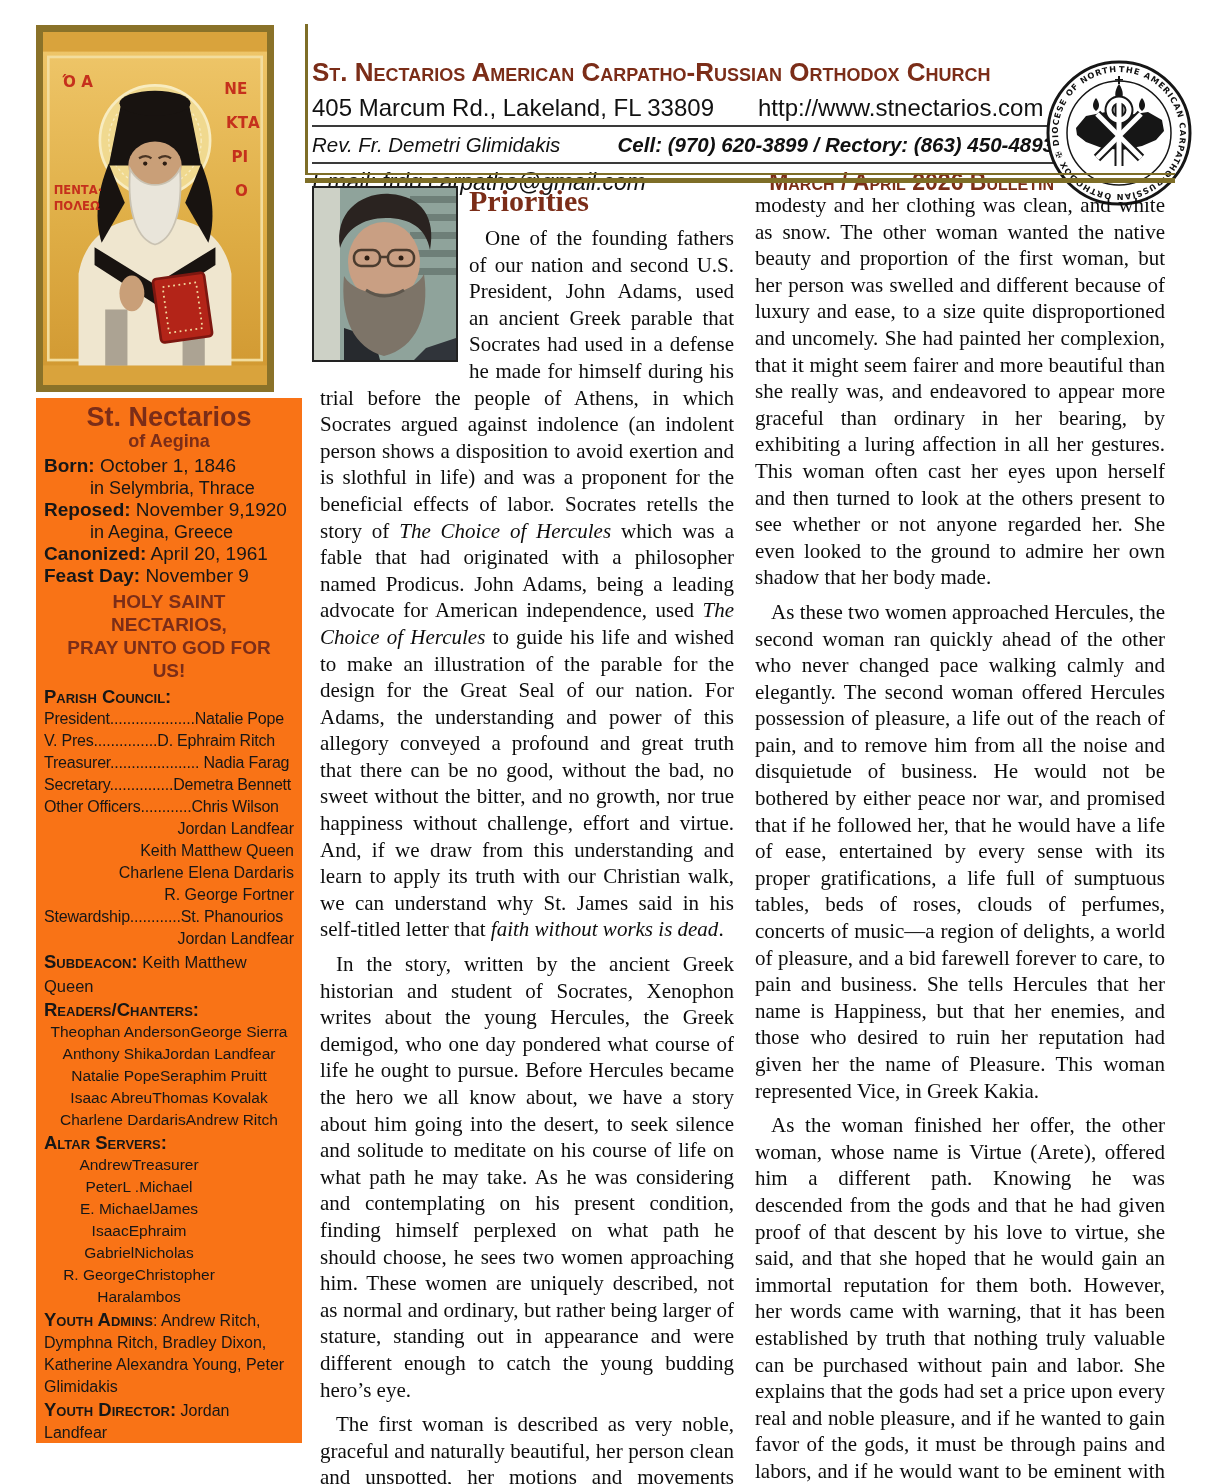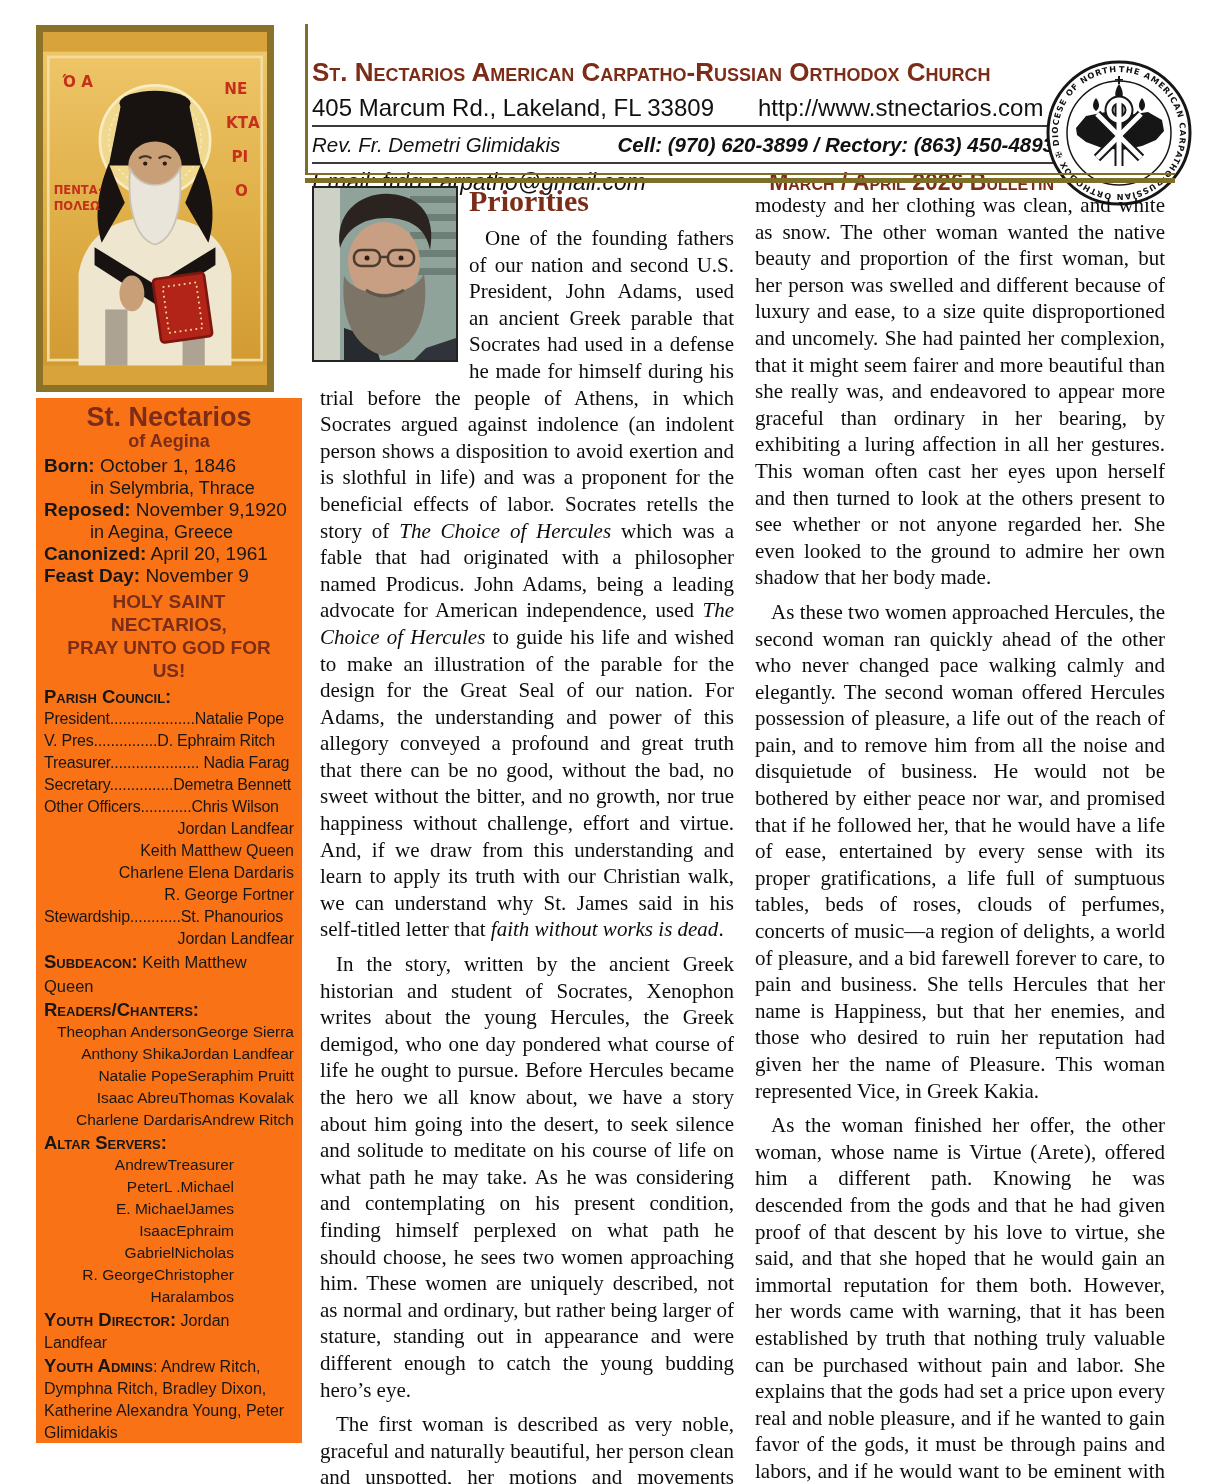--- a/index.html
+++ b/index.html
@@ -36,21 +36,21 @@
   .saint-name{color:#7b2d18;font-weight:bold;font-size:27px;line-height:29px;text-align:center;}
   .saint-sub{color:#7b2d18;font-weight:bold;font-size:18px;line-height:18px;text-align:center;margin-bottom:5px;}
   .fact{font-size:19px;line-height:22px;white-space:nowrap;}
   .fact b{font-weight:bold;}
   .fact-detail{font-size:18px;line-height:22px;padding-left:46px;}
   .prayer{color:#7b2d18;font-weight:bold;font-size:19px;line-height:23px;text-align:center;margin:3px 16px;}
   .sec-head{font-weight:bold;font-variant:small-caps;font-size:18.5px;line-height:23px;}
   .sec-head .inline-val{font-variant:normal;font-weight:normal;font-size:16.5px;}
   .pcrow{white-space:nowrap;overflow:hidden;letter-spacing:-0.2px;line-height:22px;}
   .rright{text-align:right;line-height:22px;}
-  .tworow{display:flex;justify-content:flex-end;font-size:15.5px;line-height:22px;}
+  .tworow{display:flex;justify-content:center;font-size:15.5px;line-height:22px;}
   .youthp{margin:0;font-size:16px;line-height:22px;}
   .mission{margin-top:8px;transform:scaleX(.85);transform-origin:0 50%;width:117.6%;}
   .mission-title{color:#7b2d18;font-size:19px;line-height:25px;text-align:center;}
 
   
   .col{position:absolute;top:184px;font-family:"Liberation Serif",serif;
        font-size:21px;line-height:26.6px;text-align:justify;color:#0d0d0d;}
   .col-mid{left:312px;width:430px;}
   .col-right{left:747px;width:426px;}
   .col p{margin:8px;}
@@ -241,22 +241,22 @@
       </div>
     <div class="tworow" style="padding-right:60px">
         <span>R. George</span>
         <span>Christopher</span>
       </div>
     <div class="tworow" style="padding-right:60px">
         <span>Haralambos</span>
         <span></span>
       </div>
 
+    <p class="youthp"><b class="sec-head">Youth Admins</b><span>: Andrew Ritch, Dymphna Ritch, Bradley Dixon, Katherine Alexandra Young, Peter Glimidakis</span></p>
     <p class="youthp"><b class="sec-head">Youth Director:</b><span>  Jordan Landfear</span></p>
-    <p class="youthp"><b class="sec-head">Youth Admins</b><span>: Andrew Ritch, Dymphna Ritch, Bradley Dixon, Katherine Alexandra Young, Peter Glimidakis</span></p>
 
     <div class="mission">
       <div class="mission-title">ST. NECTARIOS ORTHODOX CHURCH:</div>
 
     </div>
   </div>
 
   <div class="col col-mid">
     <div class="photo">
       <svg viewBox="0 0 142 172">

